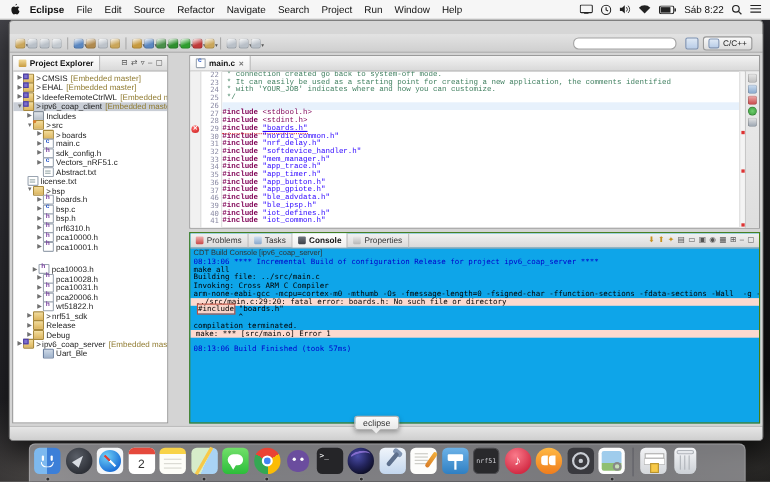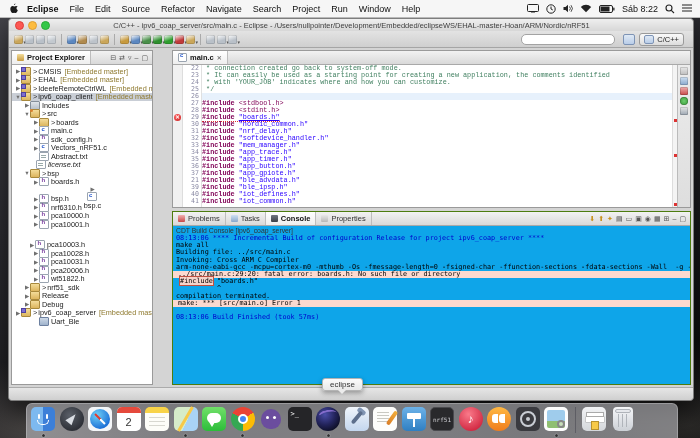--- a/index.html
+++ b/index.html
@@ -245,28 +245,20 @@
       </span>
     <span>
         <svg width="10" height="9" viewBox="0 0 10 9">
           <path d="M0 1h10M0 4h10M0 7h10" stroke="#222" stroke-width="1"></path>
         </svg>
       </span>
   </span>
 </div>
 
 <div class="window">
-  <div class="titlebar">
-    <span class="lights">
-      <span class="light r"></span>
-      <span class="light y"></span>
-      <span class="light g"></span>
-    </span>
-    <span class="title-text">C/C++ - ipv6_coap_server/src/main.c - Eclipse - /Users/nullpointer/Development/Embedded/eclipseWS/EHAL-master-Hoan/ARM/Nordic/nRF51</span>
-  </div>
 
   <div class="toolbar">
     <span id="toolbar-icons" style="display:flex;align-items:center;gap:2px;">
         <span class="tb-icon" style="background: linear-gradient(160deg, rgb(255, 255, 255) 0%, rgb(202, 166, 90) 60%);">
           <span class="dd">▾</span>
         </span>
         <span class="tb-icon" style="background: linear-gradient(160deg, rgb(255, 255, 255) 0%, rgb(185, 192, 200) 60%);"></span>
         <span class="tb-icon" style="background: linear-gradient(160deg, rgb(255, 255, 255) 0%, rgb(185, 192, 200) 60%);"></span>
         <span class="tb-icon" style="background: linear-gradient(160deg, rgb(255, 255, 255) 0%, rgb(195, 201, 207) 60%);"></span>
         <span class="tb-sep"></span>
@@ -393,37 +385,37 @@
           <div class="trow" style="padding-left: 21px;">
             <span class="arrow">▶</span>
             <span class="ticn cfile"></span>
             <span>Vectors_nRF51.c</span>
           </div>
           <div class="trow" style="padding-left: 21px;">
             <span class="arrow"></span>
             <span class="ticn txt"></span>
             <span>Abstract.txt</span>
           </div>
-          <div class="trow" style="padding-left: 18px; font-style: italic;">
+          <div class="trow" style="padding-left: 7px;">
             <span class="arrow"></span>
             <span class="ticn txt"></span>
             <span>license.txt</span>
           </div>
           <div class="trow" style="padding-left: 12px;">
             <span class="arrow">▼</span>
             <span class="ticn folder"></span>
             <span class="tdirty">&gt;</span>
             <span>bsp</span>
           </div>
           <div class="trow" style="padding-left: 21px;">
             <span class="arrow">▶</span>
             <span class="ticn hfile"></span>
             <span>boards.h</span>
           </div>
-          <div class="trow" style="padding-left: 21px; flex-direction: column;">
+          <div class="trow" style="padding-left: 21px;">
             <span class="arrow">▶</span>
             <span class="ticn cfile"></span>
             <span>bsp.c</span>
           </div>
           <div class="trow" style="padding-left: 21px;">
             <span class="arrow">▶</span>
             <span class="ticn hfile"></span>
             <span>bsp.h</span>
           </div>
           <div class="trow" style="padding-left: 21px;">
@@ -523,21 +515,21 @@
               <div class="nline">28</div>
               <div class="nline">29</div>
               <div class="nline">30</div>
               <div class="nline">31</div>
               <div class="nline">32</div>
               <div class="nline">33</div>
               <div class="nline">34</div>
               <div class="nline">35</div>
               <div class="nline">36</div>
               <div class="nline">37</div>
-              <div class="nline">21</div>
+              <div class="nline">46</div>
               <div class="nline">39</div>
               <div class="nline">40</div>
               <div class="nline">41</div>
             </div>
           <div class="code-col" id="code-col">
               <div class="cline"><span><span class="tok-c"> * connection created go back to system-off mode.</span></span></div>
               <div class="cline"><span><span class="tok-c"> * It can easily be used as a starting point for creating a new application, the comments identified</span></span></div>
               <div class="cline"><span><span class="tok-c"> * with 'YOUR_JOB' indicates where and how you can customize.</span></span></div>
               <div class="cline"><span><span class="tok-c"> */</span></span></div>
               <div class="cline cur"><span></span></div>

